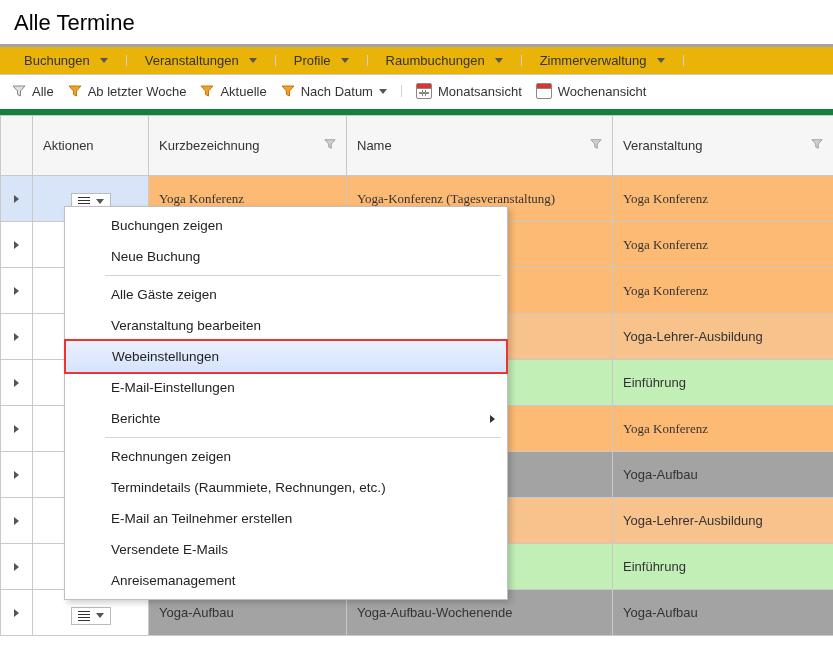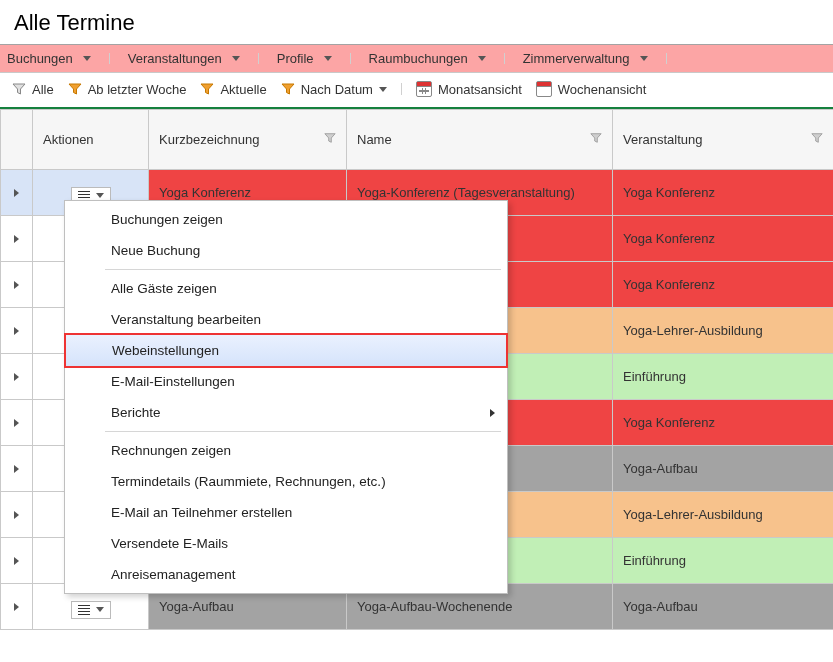--- a/index.html
+++ b/index.html
@@ -12,25 +12,25 @@
     width: 833px;
   }
   .page-title {
     font-size: 22px;
     color: #000000;
     padding: 10px 14px 8px;
     font-weight: 400;
   }
   .main-menu {
     display: flex;
-    border-top: 1px solid #a3a3a3;
+    border-top: 3px solid #a3a3a3;
     border-bottom: 1px solid #c9c9c9;
-    padding: 6px 7px;
+    padding: 6px 24px;
     gap: 18px;
-    background: #fca5a5;
+    background: #eab308;
   }
   .main-menu-item {
     display: flex;
     align-items: center;
     gap: 10px;
     cursor: pointer;
     color: #333;
   }
   .sep {
     width: 1px;
@@ -42,21 +42,21 @@
     width: 0; height: 0;
     border-left: 4px solid transparent;
     border-right: 4px solid transparent;
     border-top: 5px solid #555;
   }
   .filter-bar {
     display: flex;
     align-items: center;
     gap: 14px;
     padding: 8px 12px 10px;
-    border-bottom: 2px solid #15803d;
+    border-bottom: 6px solid #15803d;
     background: #fff;
   }
   .filter-item {
     display: flex;
     align-items: center;
     gap: 6px;
     cursor: pointer;
   }
   .funnel {
     width: 14px; height: 14px;
@@ -150,21 +150,21 @@
     cursor:pointer;
   }
   .burger {
     display:inline-flex;
     flex-direction:column;
     gap:1.5px;
   }
   .burger span {
     width:12px;height:1.5px;background:#333;
   }
-  .bg-pink { background:#ef4444; }
+  .bg-pink { background:#fdba74;font-family:Liberation Serif, serif; }
   .bg-orange { background:#f7c28c; }
   .bg-green { background:#c1efb6; }
   .bg-cyan { background:#a3a3a3; }
   tr.selected td.expand-cell { background:#d8e4f7; }
   tr.selected td.actions-cell { background:#d8e4f7; }
 
   
   .context-menu {
     position:absolute;
     top: 30px;

